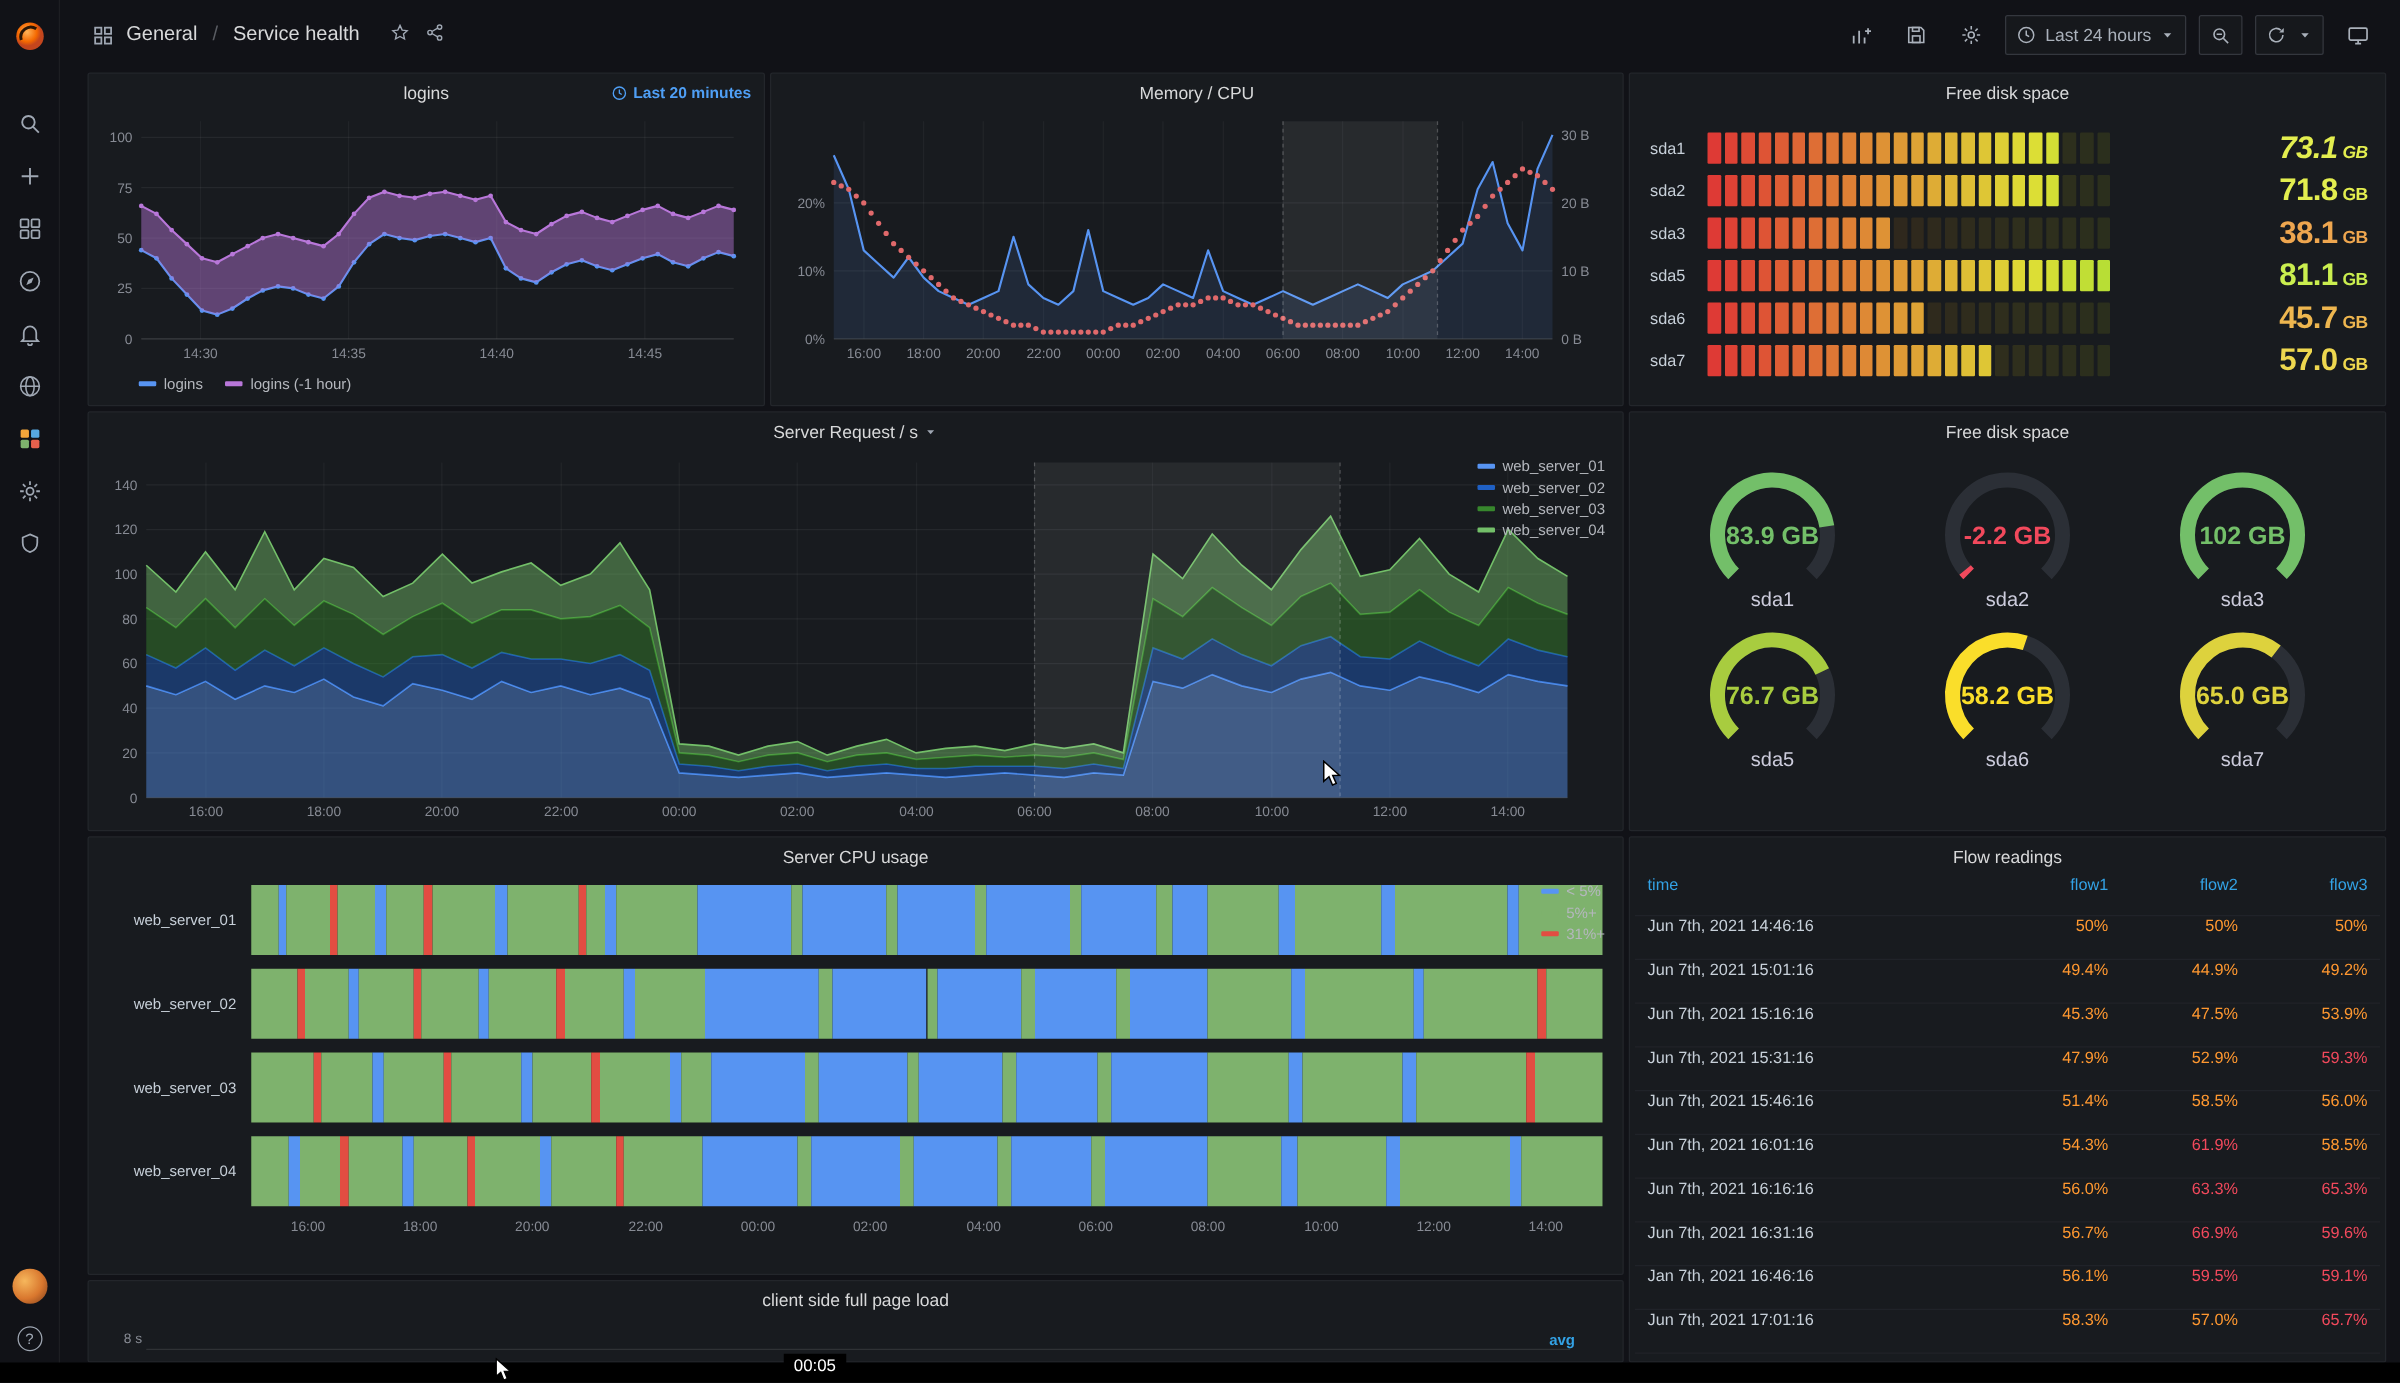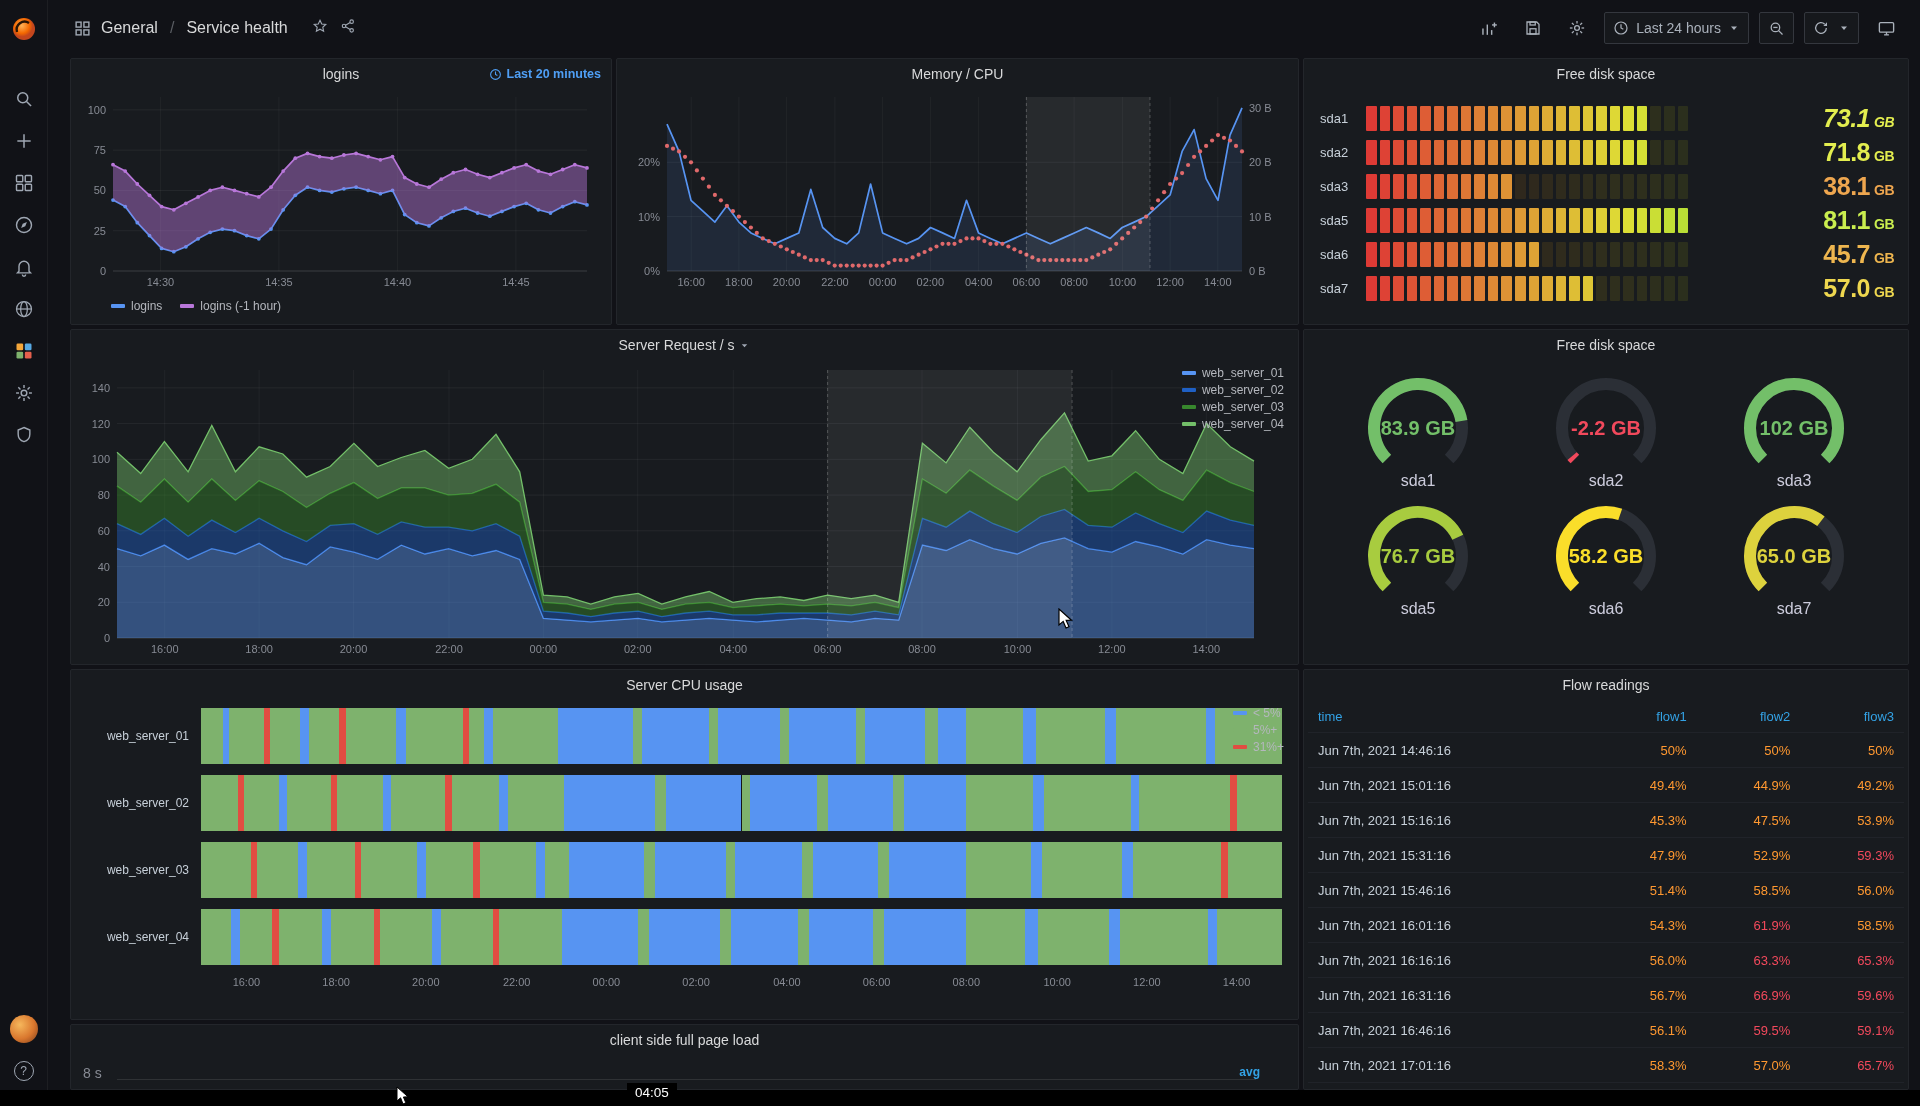--- a/index.html
+++ b/index.html
@@ -68,32 +68,32 @@
   .tl-row { display:flex; height:56px; margin-bottom:11px; }
   .tl-label { width:118px; padding-right:12px; display:flex; align-items:center; justify-content:flex-end;
     font-size:12px; color:#c7d0d9; }
   .tl-track { position:relative; flex:1; background:#141619; }
   .tl-seg { position:absolute; top:0; bottom:0; }
   .tl-ticks { position:relative; margin-left:118px; height:18px; }
   .tl-ticks span { position:absolute; transform:translateX(-50%); font-size:11px; color:#878b94; }
 
   
   .t-wrap { padding:0 4px; }
-  .t-row { display:flex; align-items:center; height:35px; border-bottom:1px solid #202329;
+  .t-row { display:flex; align-items:flex-start; height:35px; border-bottom:1px solid #202329;
     font-size:13px; padding:0 10px; }
   .t-row.head { height:33px; font-weight:500; }
   .t-cell.time { flex:0 0 46%; color:#c7d0d9; }
   .t-cell.num { flex:1; text-align:right; }
   .t-row.head .t-cell { color:#33a2e5; }
   .t-cell.orange { color:#ff9830; }
   .t-cell.red { color:#f2495c; }
 
   
   .pl-body { position:relative; margin:10px 12px 0 12px; height:20px; }
-  .pl-ytick { position:absolute; left:0; top:0; font-size:14px; color:#878b94; }
+  .pl-ytick { position:absolute; left:16px; top:0; font-size:11px; color:#878b94; }
   .pl-grid { position:absolute; left:34px; right:30px; top:14px; border-top:1px solid rgba(255,255,255,0.1); }
   .pl-legend { position:absolute; right:26px; top:0; font-size:12px; font-weight:600; color:#33a2e5; }
 
   
   .video-bar { position:absolute; left:0; top:1090px; width:1920px; height:16px; background:#000; z-index:40; }
   .timestamp { position:absolute; left:627px; top:1083px; background:#000; color:#fff;
     font-size:13.5px; padding:2px 8px; z-index:41; }
   .cursor { position:absolute; z-index:50; }
 </style>
 </head>
@@ -1148,13 +1148,13 @@
 </main>
 
 <svg class="cursor" style="left:1058px;top:608px" width="20" height="22" viewBox="0 0 20 22">
   <path d="M1 1 L1 17 L5.2 13.4 L8 20 L11 18.7 L8.2 12.4 L13.5 12.2 Z" fill="#fff" stroke="#000" stroke-width="1.2"></path>
 </svg>
 
 <div class="video-bar"></div>
 <svg class="cursor" style="left:396px;top:1086px" width="18" height="20" viewBox="0 0 18 20">
   <path d="M1 1 L1 15 L4.6 11.8 L7 18 L9.8 16.8 L7.4 11 L12 10.8 Z" fill="#fff" stroke="#000" stroke-width="1"></path>
 </svg>
-<div class="timestamp">04:05</div>
+<div class="timestamp">00:05</div>
 
 </body></html>

